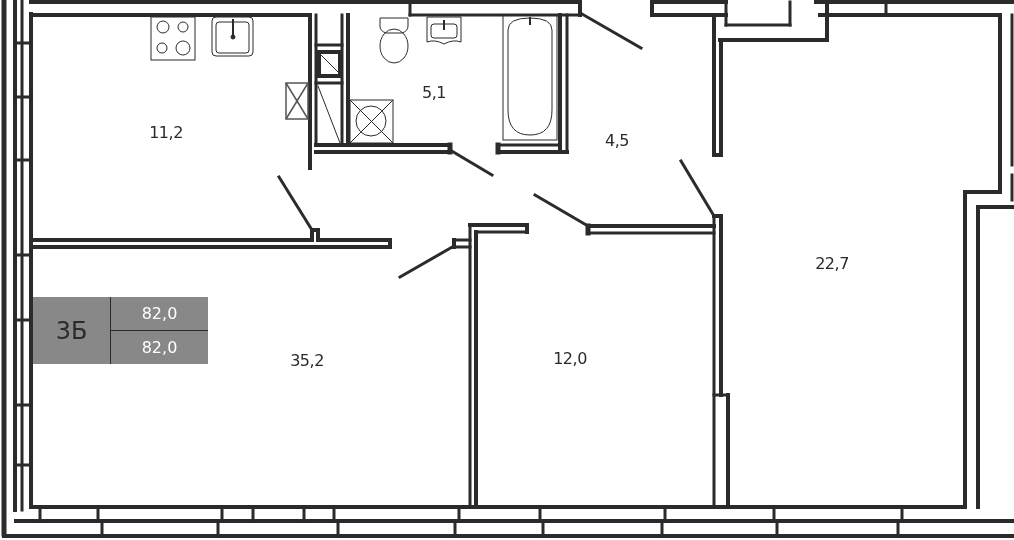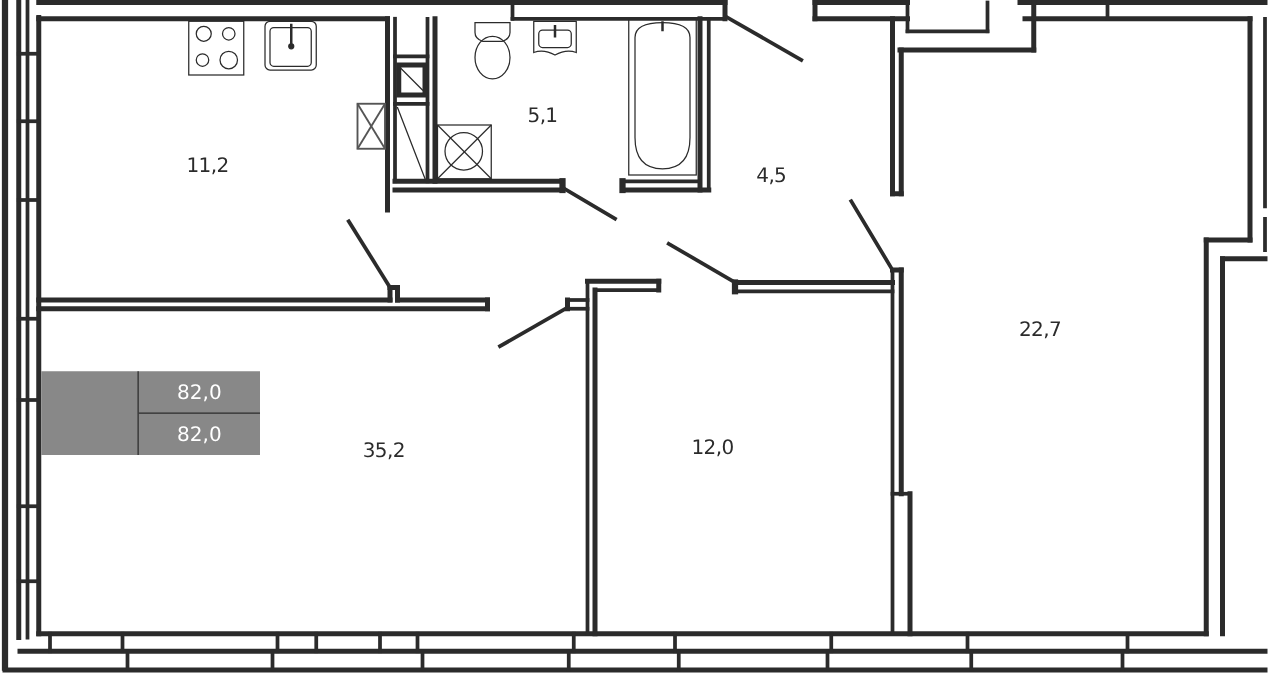--- a/index.html
+++ b/index.html
@@ -203,17 +203,18 @@
 </svg>
 
 <div class="room-label" style="left:166px; top:132px;">11,2</div>
 <div class="room-label" style="left:434px; top:92px;">5,1</div>
 <div class="room-label" style="left:617px; top:140px;">4,5</div>
 <div class="room-label" style="left:307px; top:360px;">35,2</div>
 <div class="room-label" style="left:570px; top:358px;">12,0</div>
 <div class="room-label" style="left:832px; top:263px;">22,7</div>
 
 <div class="info-box">
+  <div class="info-type">3Б</div>
   <div class="info-divider-v"></div>
   <div class="info-divider-h"></div>
   <div class="info-val top">82,0</div>
   <div class="info-val bottom">82,0</div>
 </div>
 
 </body></html>

